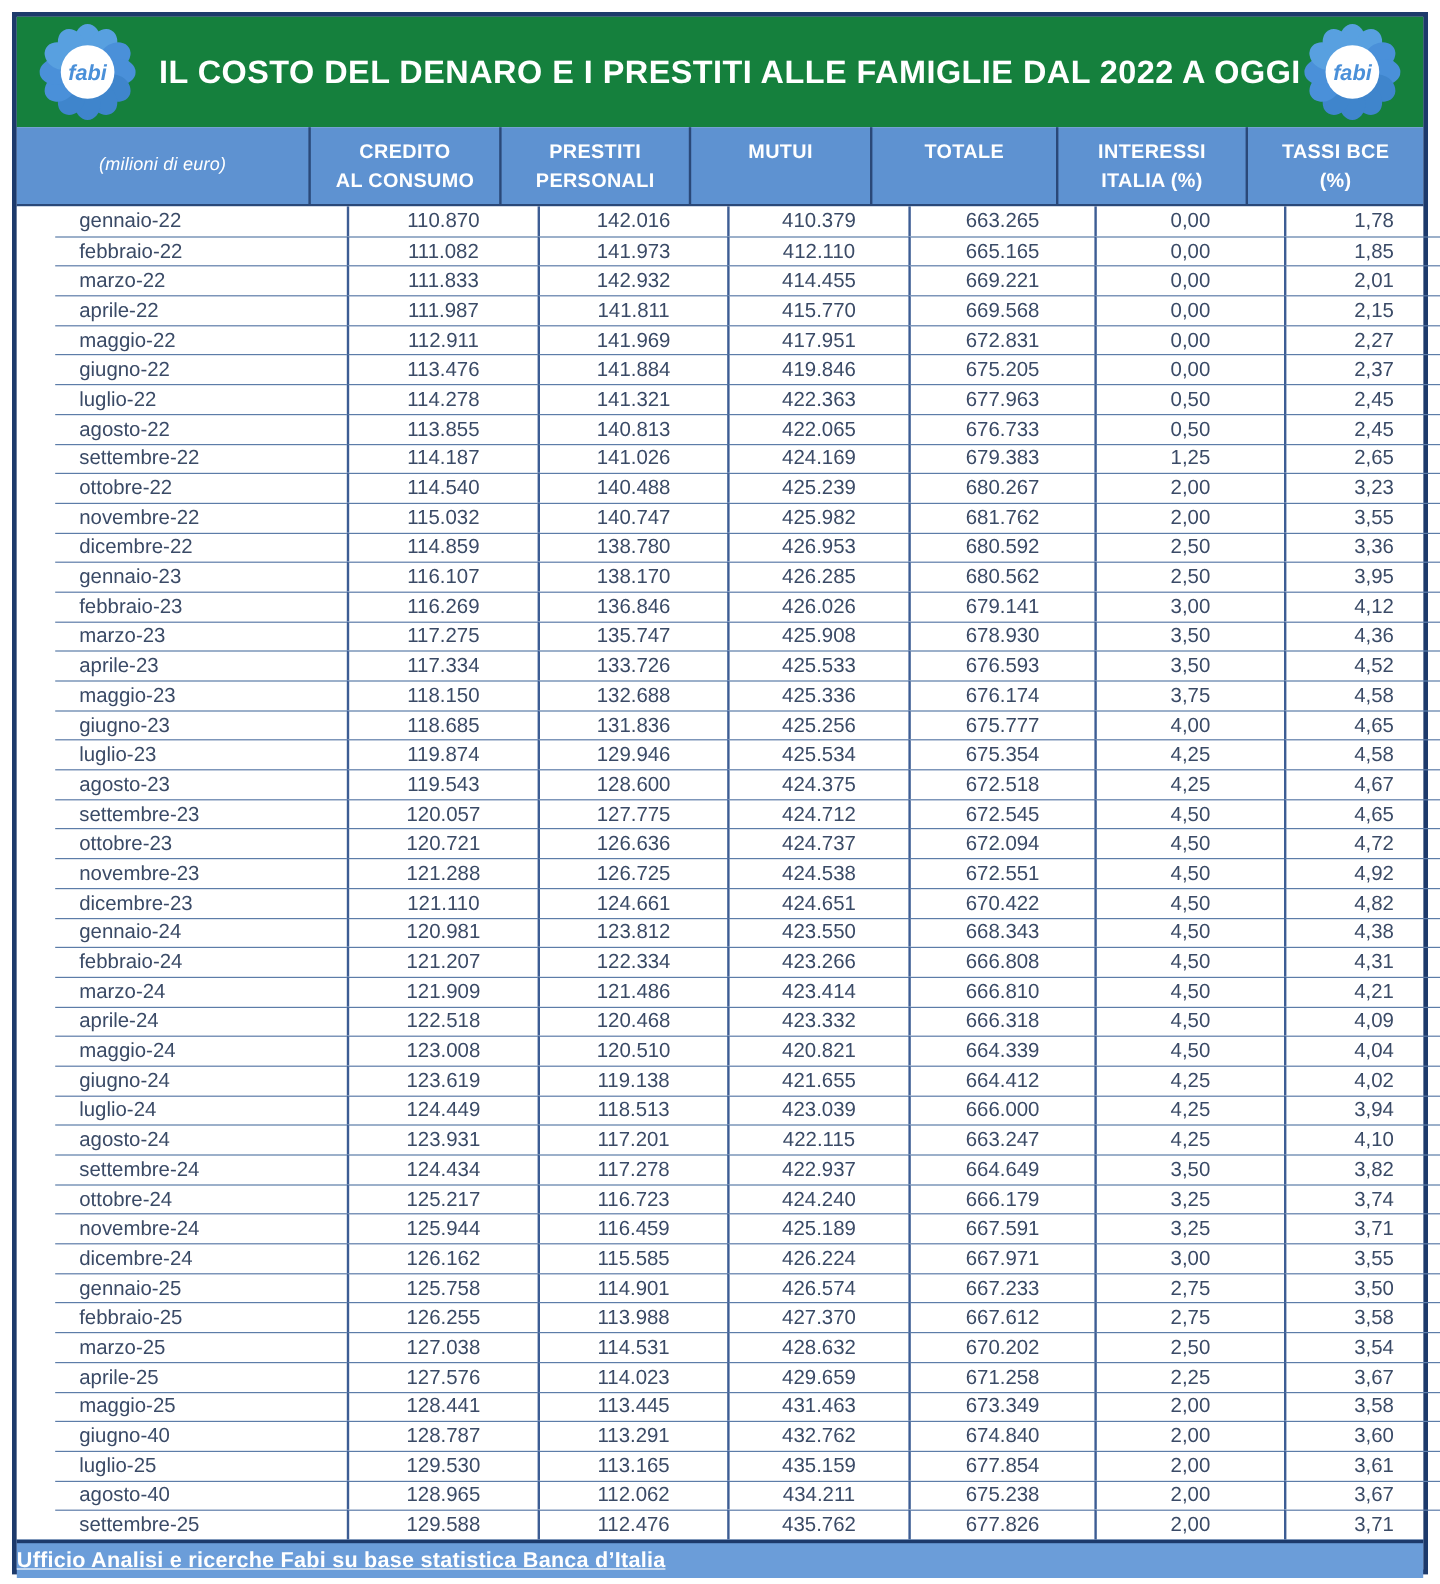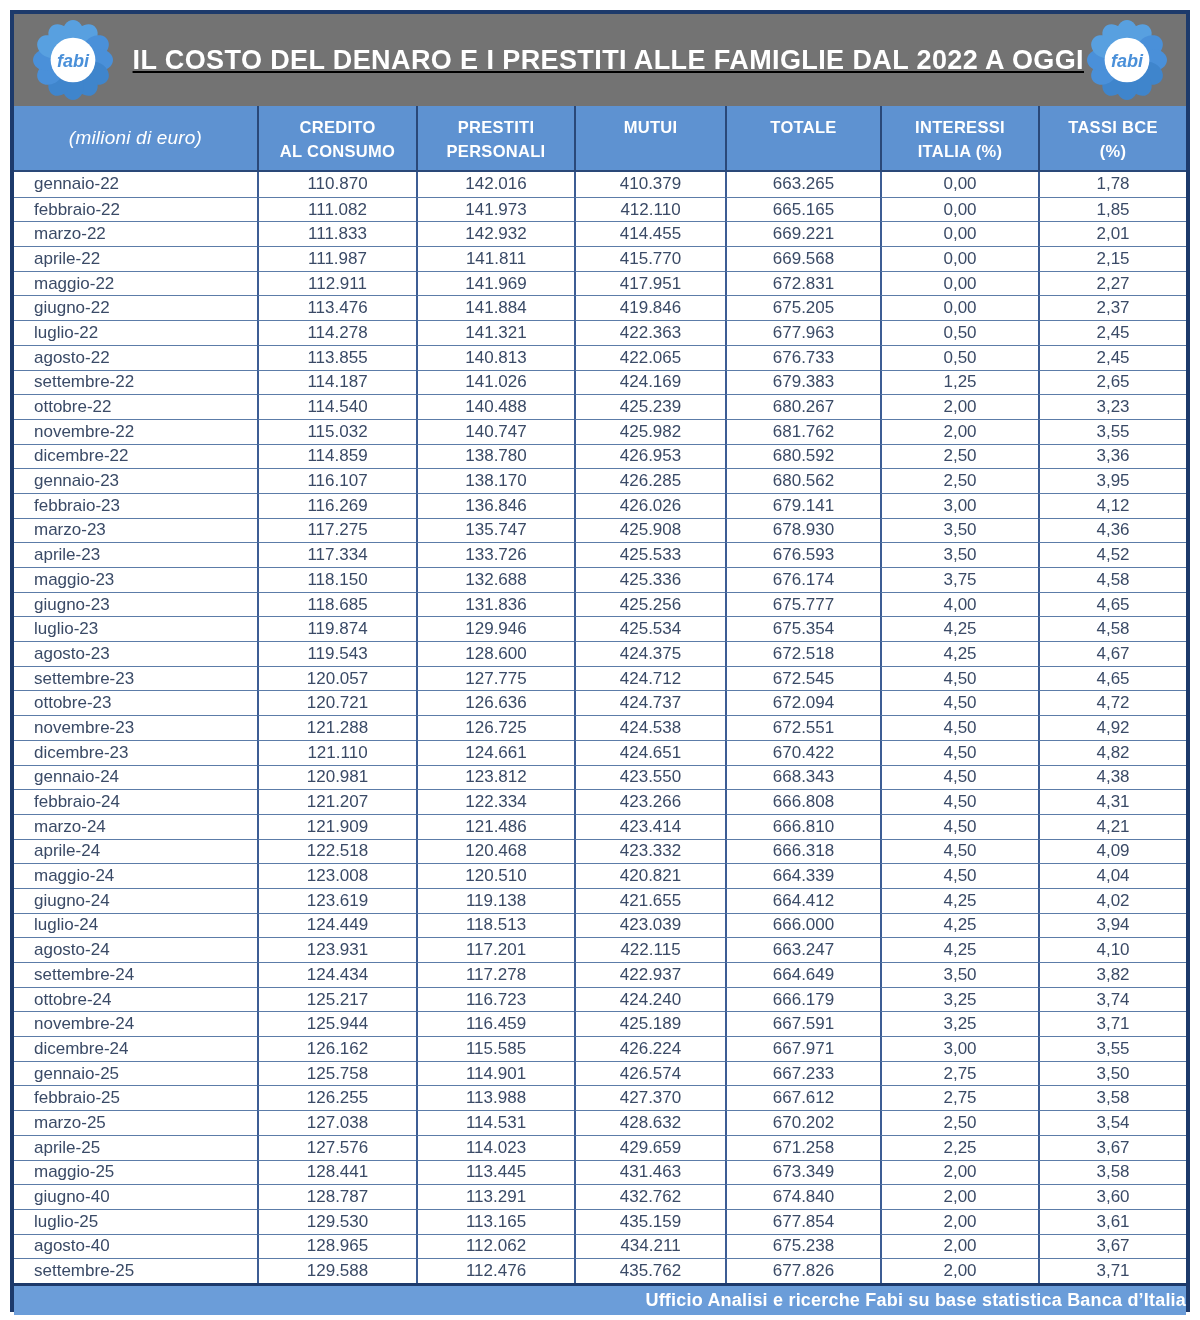--- a/index.html
+++ b/index.html
@@ -8,24 +8,23 @@
 
   .frame {
     position: absolute; left: 10px; top: 10px;
     width: 1180px; height: 1302px;
     border: 4px solid #1d3a6b;
     background: #ffffff;
   }
 
   
   .topbar {
-    height: 92px; background: #737373;
+    height: 92px; background: #15803d;
     display: flex; align-items: center; justify-content: space-between;
     padding: 0 16px;
-    text-decoration: underline;
   }
   .title {
     flex: 1; text-align: right; color: #ffffff;
     font-size: 27px; font-weight: 800; letter-spacing: 0.4px;
   }
   .logo { width: 86px; height: 86px; flex: 0 0 auto; }
 
   
   .grid7 {
     display: grid;
@@ -33,39 +32,39 @@
   }
   .thead { background: #5E92D1; height: 66px; border-bottom: 2px solid #2A4878; }
   .hcell {
     display: flex; flex-direction: column; align-items: center;
     padding-top: 9px; color: #ffffff;
     font-size: 16.5px; font-weight: 800; line-height: 24px;
     border-left: 2px solid #2A4878;
     letter-spacing: 0.3px;
   }
   .hcell:first-child { border-left: none; justify-content: center; padding-top: 0; }
-  .hcell .unit { font-style: italic; font-weight: 400; font-size: 19px; letter-spacing: 0.2px; }
+  .hcell .unit { font-style: italic; font-weight: 400; font-size: 15px; letter-spacing: 0.2px; }
 
   
-  .tbody { background: #ffffff; }
+  .tbody { background: #ffffff; padding-left: 32px; }
   .row { height: 24.7px; }
   .row + .row .cell { border-top: 1px solid #5C7CA8; }
   .cell {
     display: flex; align-items: center; justify-content: center;
     font-size: 17px; color: #3A4A66;
     border-left: 2px solid #3D5D94;
     overflow: hidden; white-space: nowrap;
   }
   .cell.month { justify-content: flex-start; padding-left: 20px; border-left: none; }
 
   
   .footbar {
     height: 32px; background: #6B9DD9; border-top: 3px solid #1d3a6b;
-    display: flex; align-items: center; justify-content: flex-end;
-    color: #ffffff; font-size: 18px; font-weight: 800; letter-spacing: 0.2px;
+    display: flex; align-items: center; justify-content: flex-start;
+    color: #ffffff; font-size: 18px; font-weight: 800; letter-spacing: 0.2px; text-decoration: underline;
   }
 </style>
 </head>
 <body>
 
 <div class="frame">
 
   <div class="topbar">
     <svg class="logo" viewBox="0 0 100 100" aria-hidden="true">
       <g>

